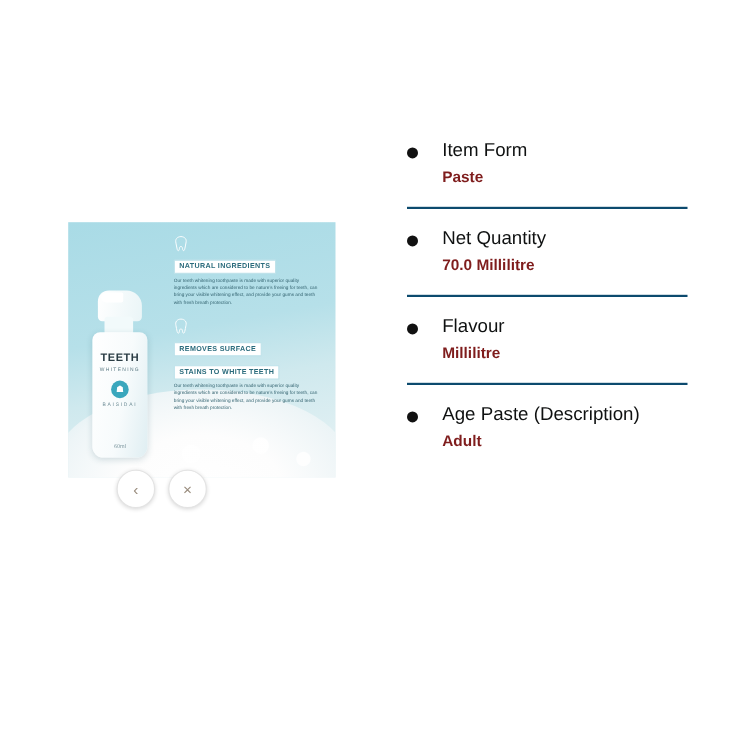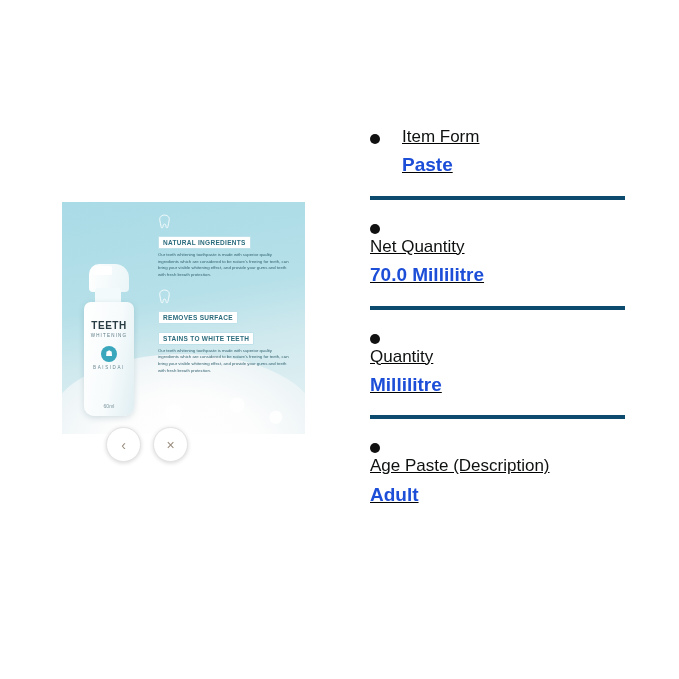--- a/index.html
+++ b/index.html
@@ -208,49 +208,47 @@
     font-size: 14px;
     cursor: pointer;
   }
 
   
   .spec-list {
     position: absolute;
     left: 370px;
     top: 110px;
     width: 255px;
-    text-decoration: underline;
   }
   .spec-row {
     display: flex;
     align-items: flex-start;
     padding: 14px 0 16px 0;
   }
   .spec-row + .spec-row {
-    border-top: 4px solid #0c4a6e;
-    flex-direction: column;
+    border-top: 2px solid #0c4a6e;
   }
   .bullet {
     width: 10px;
     height: 10px;
     border-radius: 50%;
     background: #111111;
     flex: 0 0 auto;
     margin: 10px 22px 0 0;
   }
   .spec-text { flex: 1 1 auto; }
   .spec-label {
     font-size: 17px;
     color: #0f1111;
     line-height: 1.55;
   }
   .spec-value {
-    font-size: 19px;
+    font-size: 14px;
     font-weight: bold;
-    color: #1d4ed8;
+    color: #7f1d1d;
     line-height: 1.55;
   }
 </style>
 </head>
 <body>
 
 <div class="page">
 
   <div class="image-panel">
     <div class="product-photo">
@@ -313,21 +311,21 @@
       <div class="bullet"></div>
       <div class="spec-text">
         <div class="spec-label">Net Quantity</div>
         <div class="spec-value">70.0 Millilitre</div>
       </div>
     </div>
 
     <div class="spec-row">
       <div class="bullet"></div>
       <div class="spec-text">
-        <div class="spec-label">Quantity</div>
+        <div class="spec-label">Flavour</div>
         <div class="spec-value">Millilitre</div>
       </div>
     </div>
 
     <div class="spec-row">
       <div class="bullet"></div>
       <div class="spec-text">
         <div class="spec-label">Age Paste (Description)</div>
         <div class="spec-value">Adult</div>
       </div>

